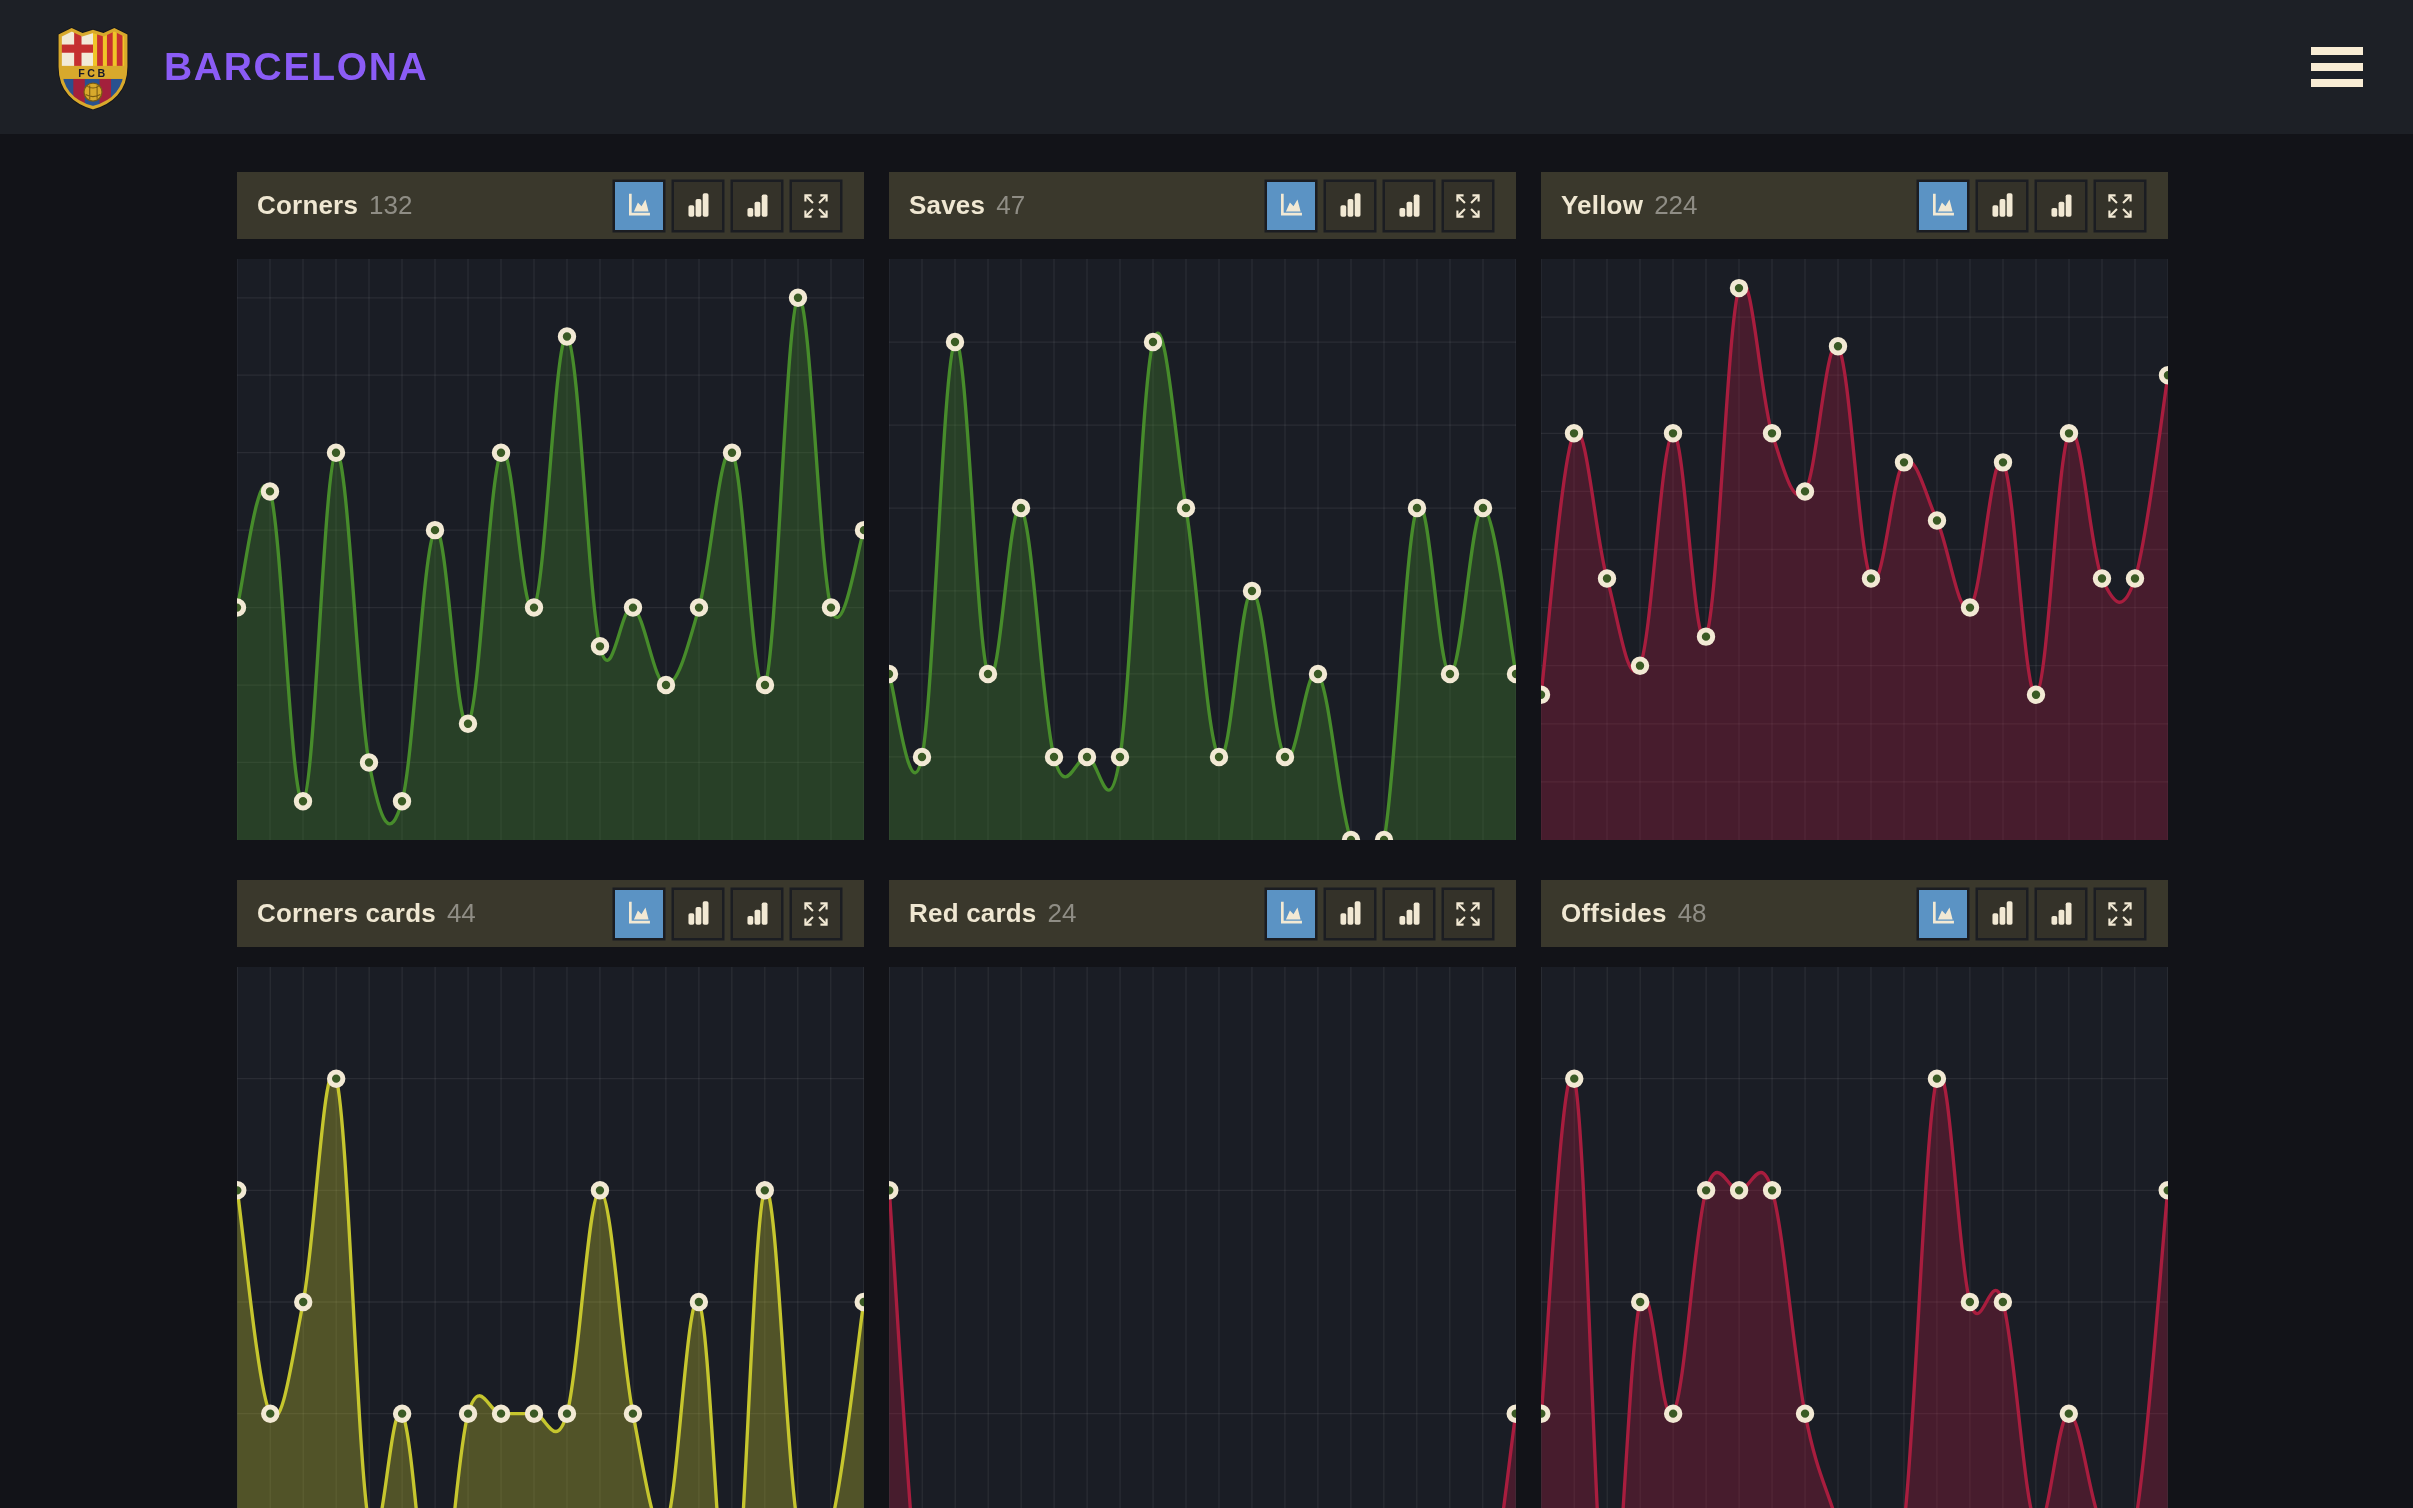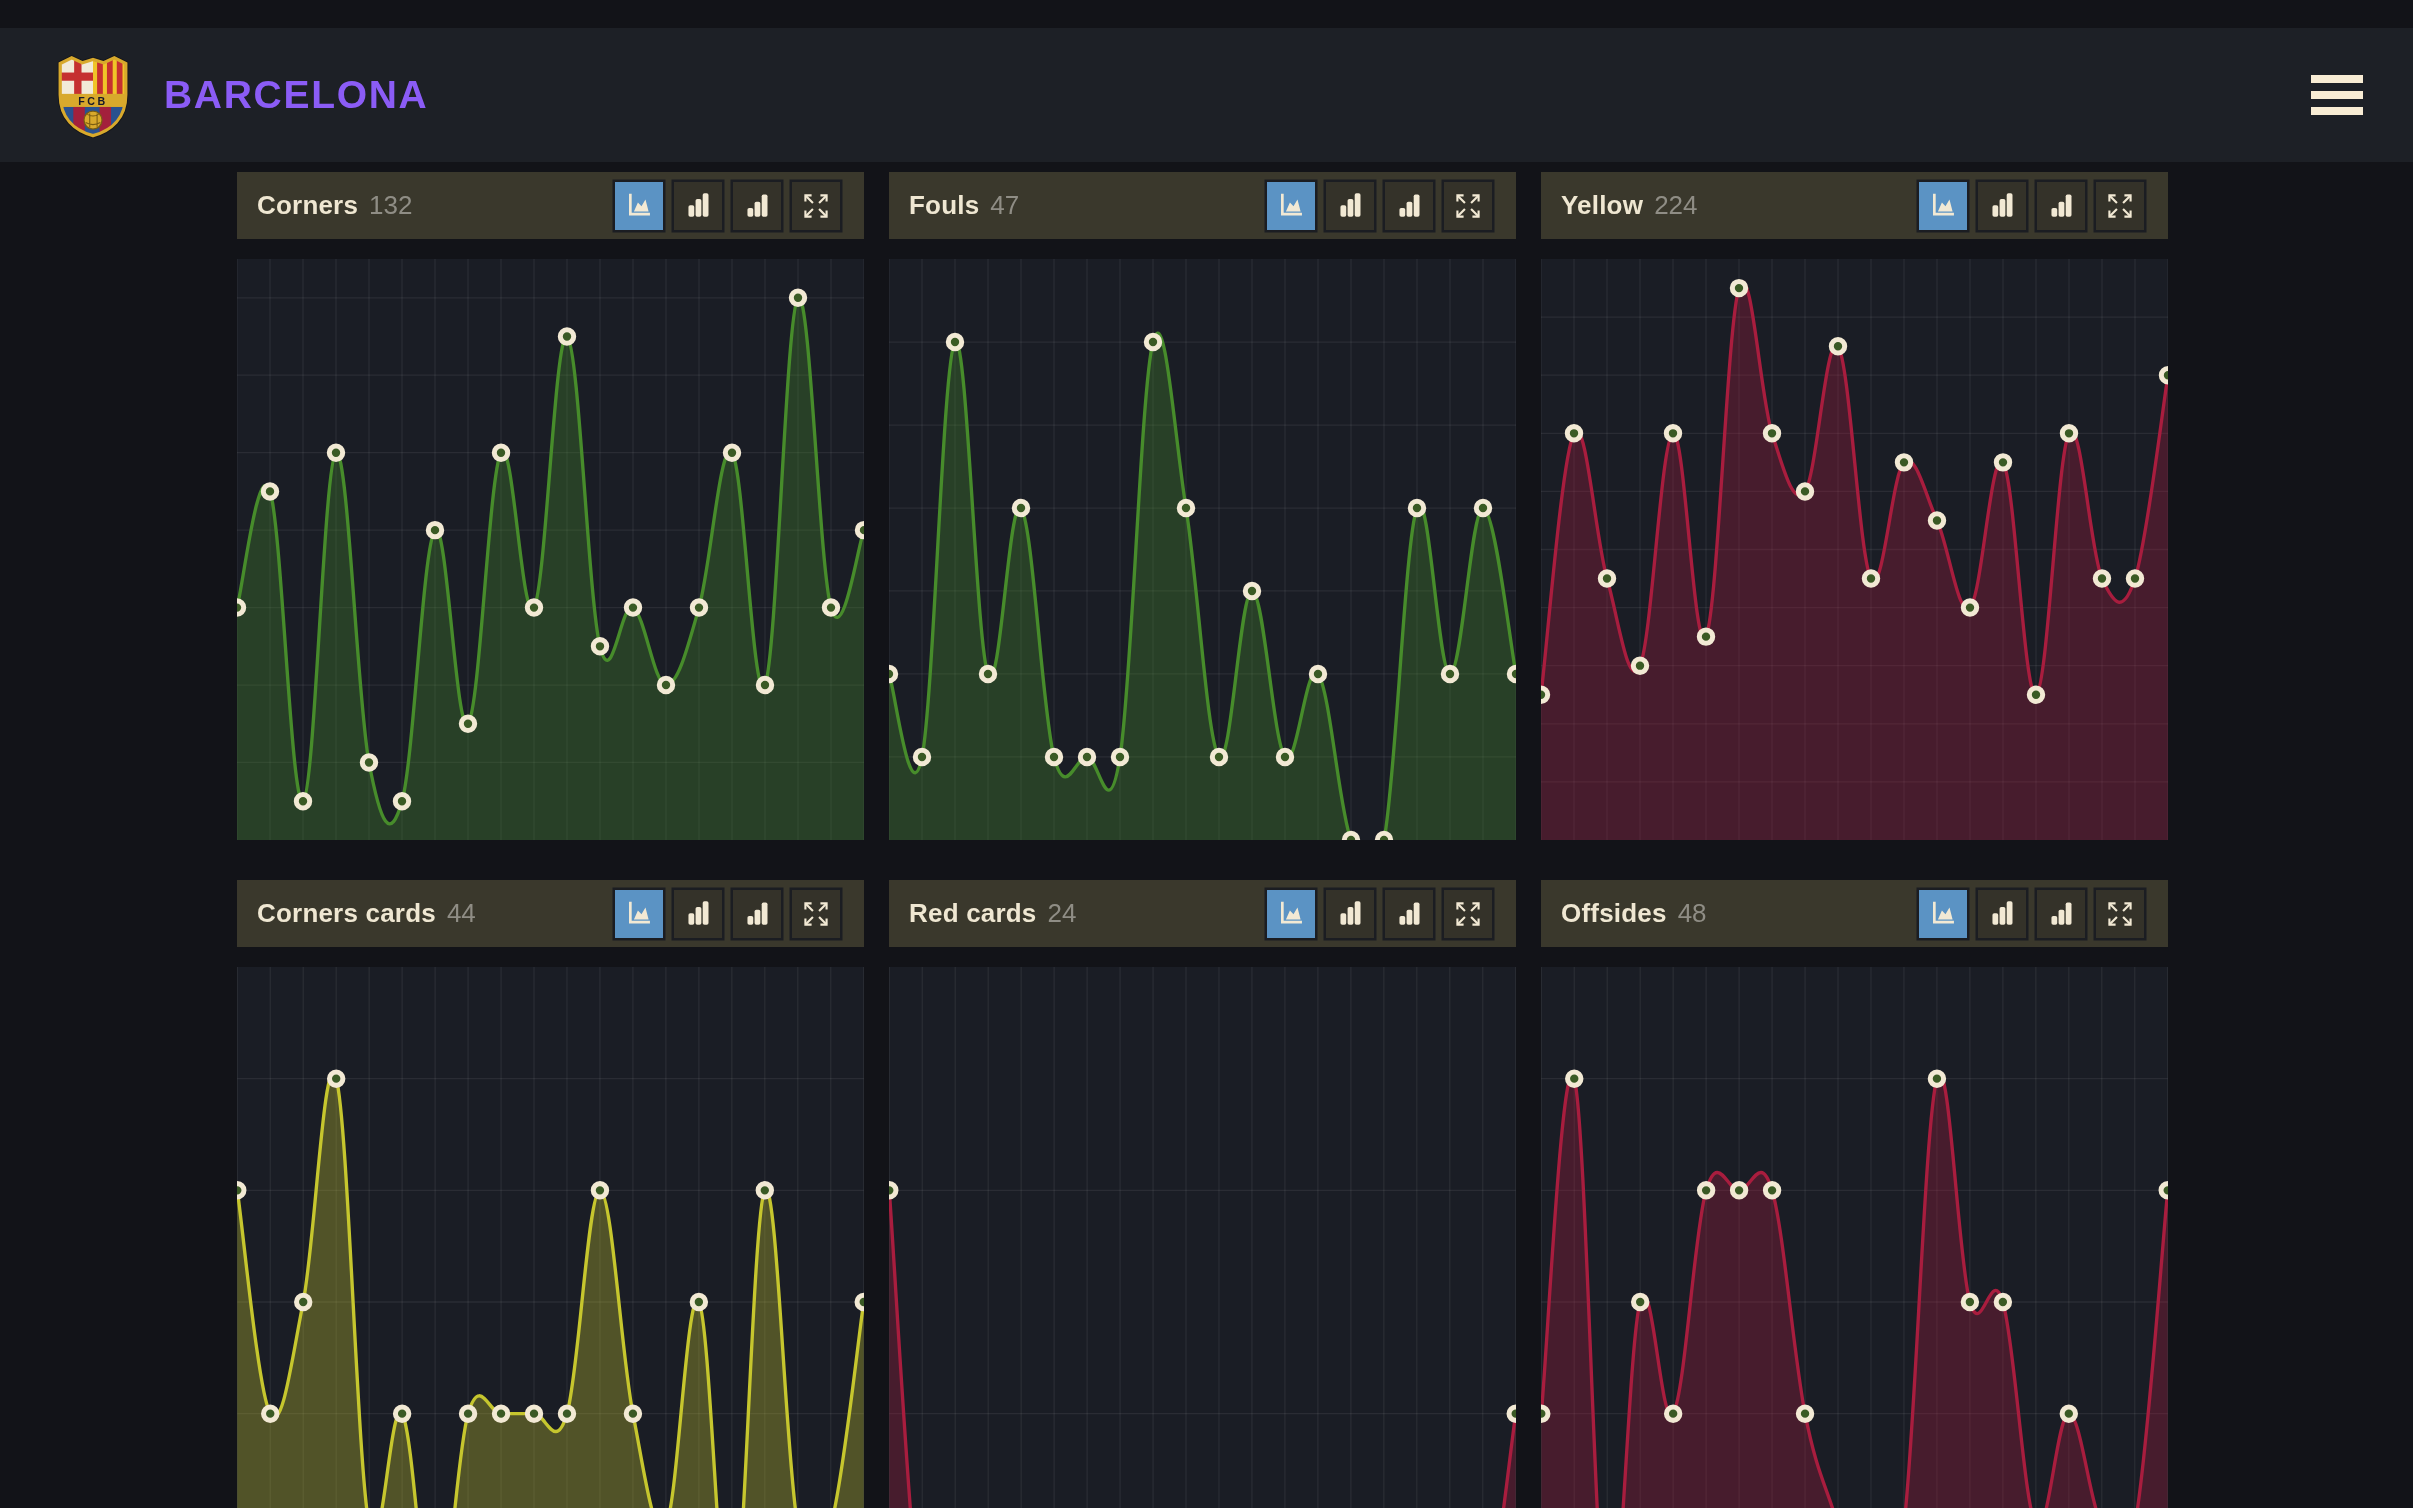--- a/index.html
+++ b/index.html
@@ -4,21 +4,21 @@
 <style>
   html,body{margin:0;padding:0;}
   body{
     width:2413px;height:1508px;overflow:hidden;position:relative;
     background:#121318;
     font-family:"Liberation Sans",sans-serif;
   }
   
   .topbar{
     position:absolute;left:0;top:0;width:2413px;height:134px;
-    background:#1d2026;display:flex;align-items:center;margin-top:28px;
+    background:#1d2026;display:flex;align-items:center;
   }
   .logo{width:82px;height:91px;margin-left:52px;flex:0 0 auto;}
   .topbar-title{
     margin-left:30px;font-size:39px;font-weight:bold;letter-spacing:1.7px;
     color:#8b5cf6;
   }
   .menu-btn{
     position:absolute;right:50px;top:47px;width:52px;height:40px;
     display:flex;flex-direction:column;justify-content:space-between;
     background:none;border:none;padding:0;cursor:pointer;
@@ -187,21 +187,21 @@
           <circle cx="590.53" cy="231" r="8" fill="#3a5a24" stroke="#f2e9d4" stroke-width="6"></circle>
           <circle cx="629.89" cy="508.2" r="8" fill="#3a5a24" stroke="#f2e9d4" stroke-width="6"></circle>
           <circle cx="669.26" cy="46.2" r="8" fill="#3a5a24" stroke="#f2e9d4" stroke-width="6"></circle>
           <circle cx="708.63" cy="415.8" r="8" fill="#3a5a24" stroke="#f2e9d4" stroke-width="6"></circle>
           <circle cx="748" cy="323.4" r="8" fill="#3a5a24" stroke="#f2e9d4" stroke-width="6"></circle>
         </svg>
       </div>
     </section>
     <section class="panel row-1">
       <div class="panel-header">
-        <span class="panel-title">Fouls</span>
+        <span class="panel-title">Saves</span>
         <span class="panel-total">47</span>
         <span class="header-spacer"></span>
         <button class="tool-btn active">
           <span>
             <svg width="28.5" height="28.5" viewBox="0 0 32 32">
               <path d="M6 3v23h22" stroke="#f2e9d4" stroke-width="3" fill="none"></path>
               <path d="M10 23 L14.5 13 L18.5 17 L23 9.5 L26.5 23 Z" fill="#f2e9d4"></path>
             </svg>
           </span>
         </button>

